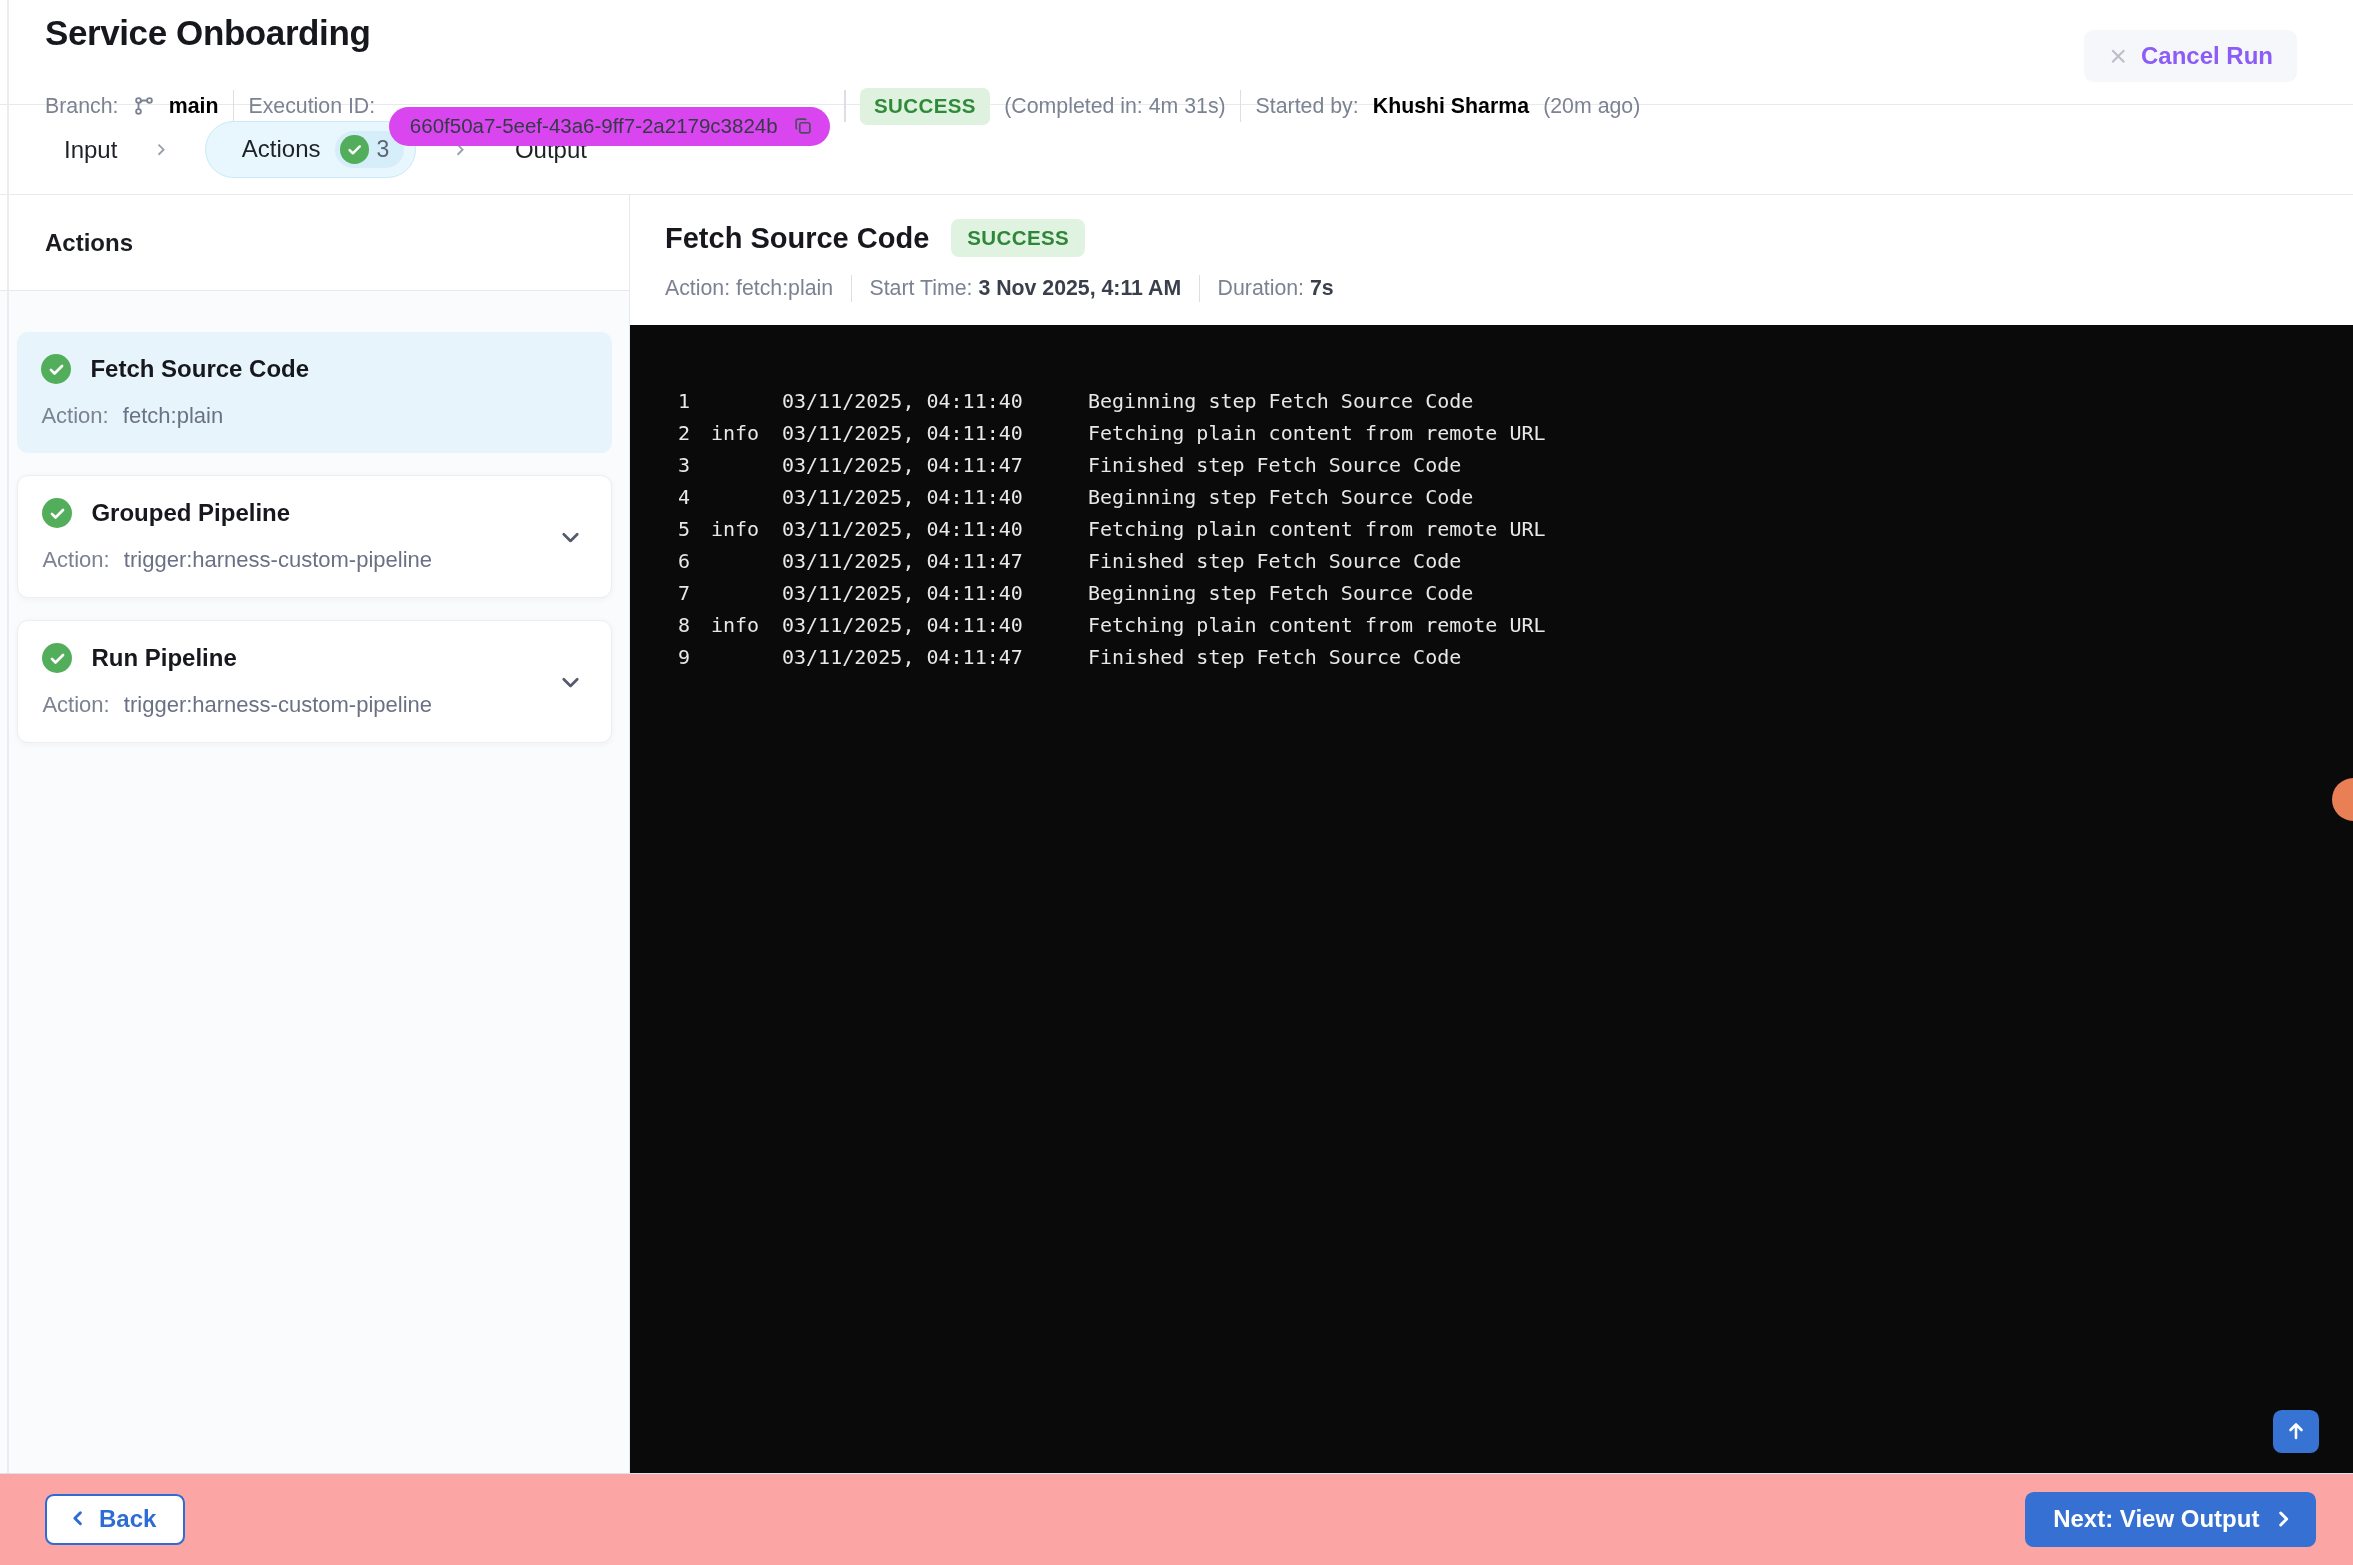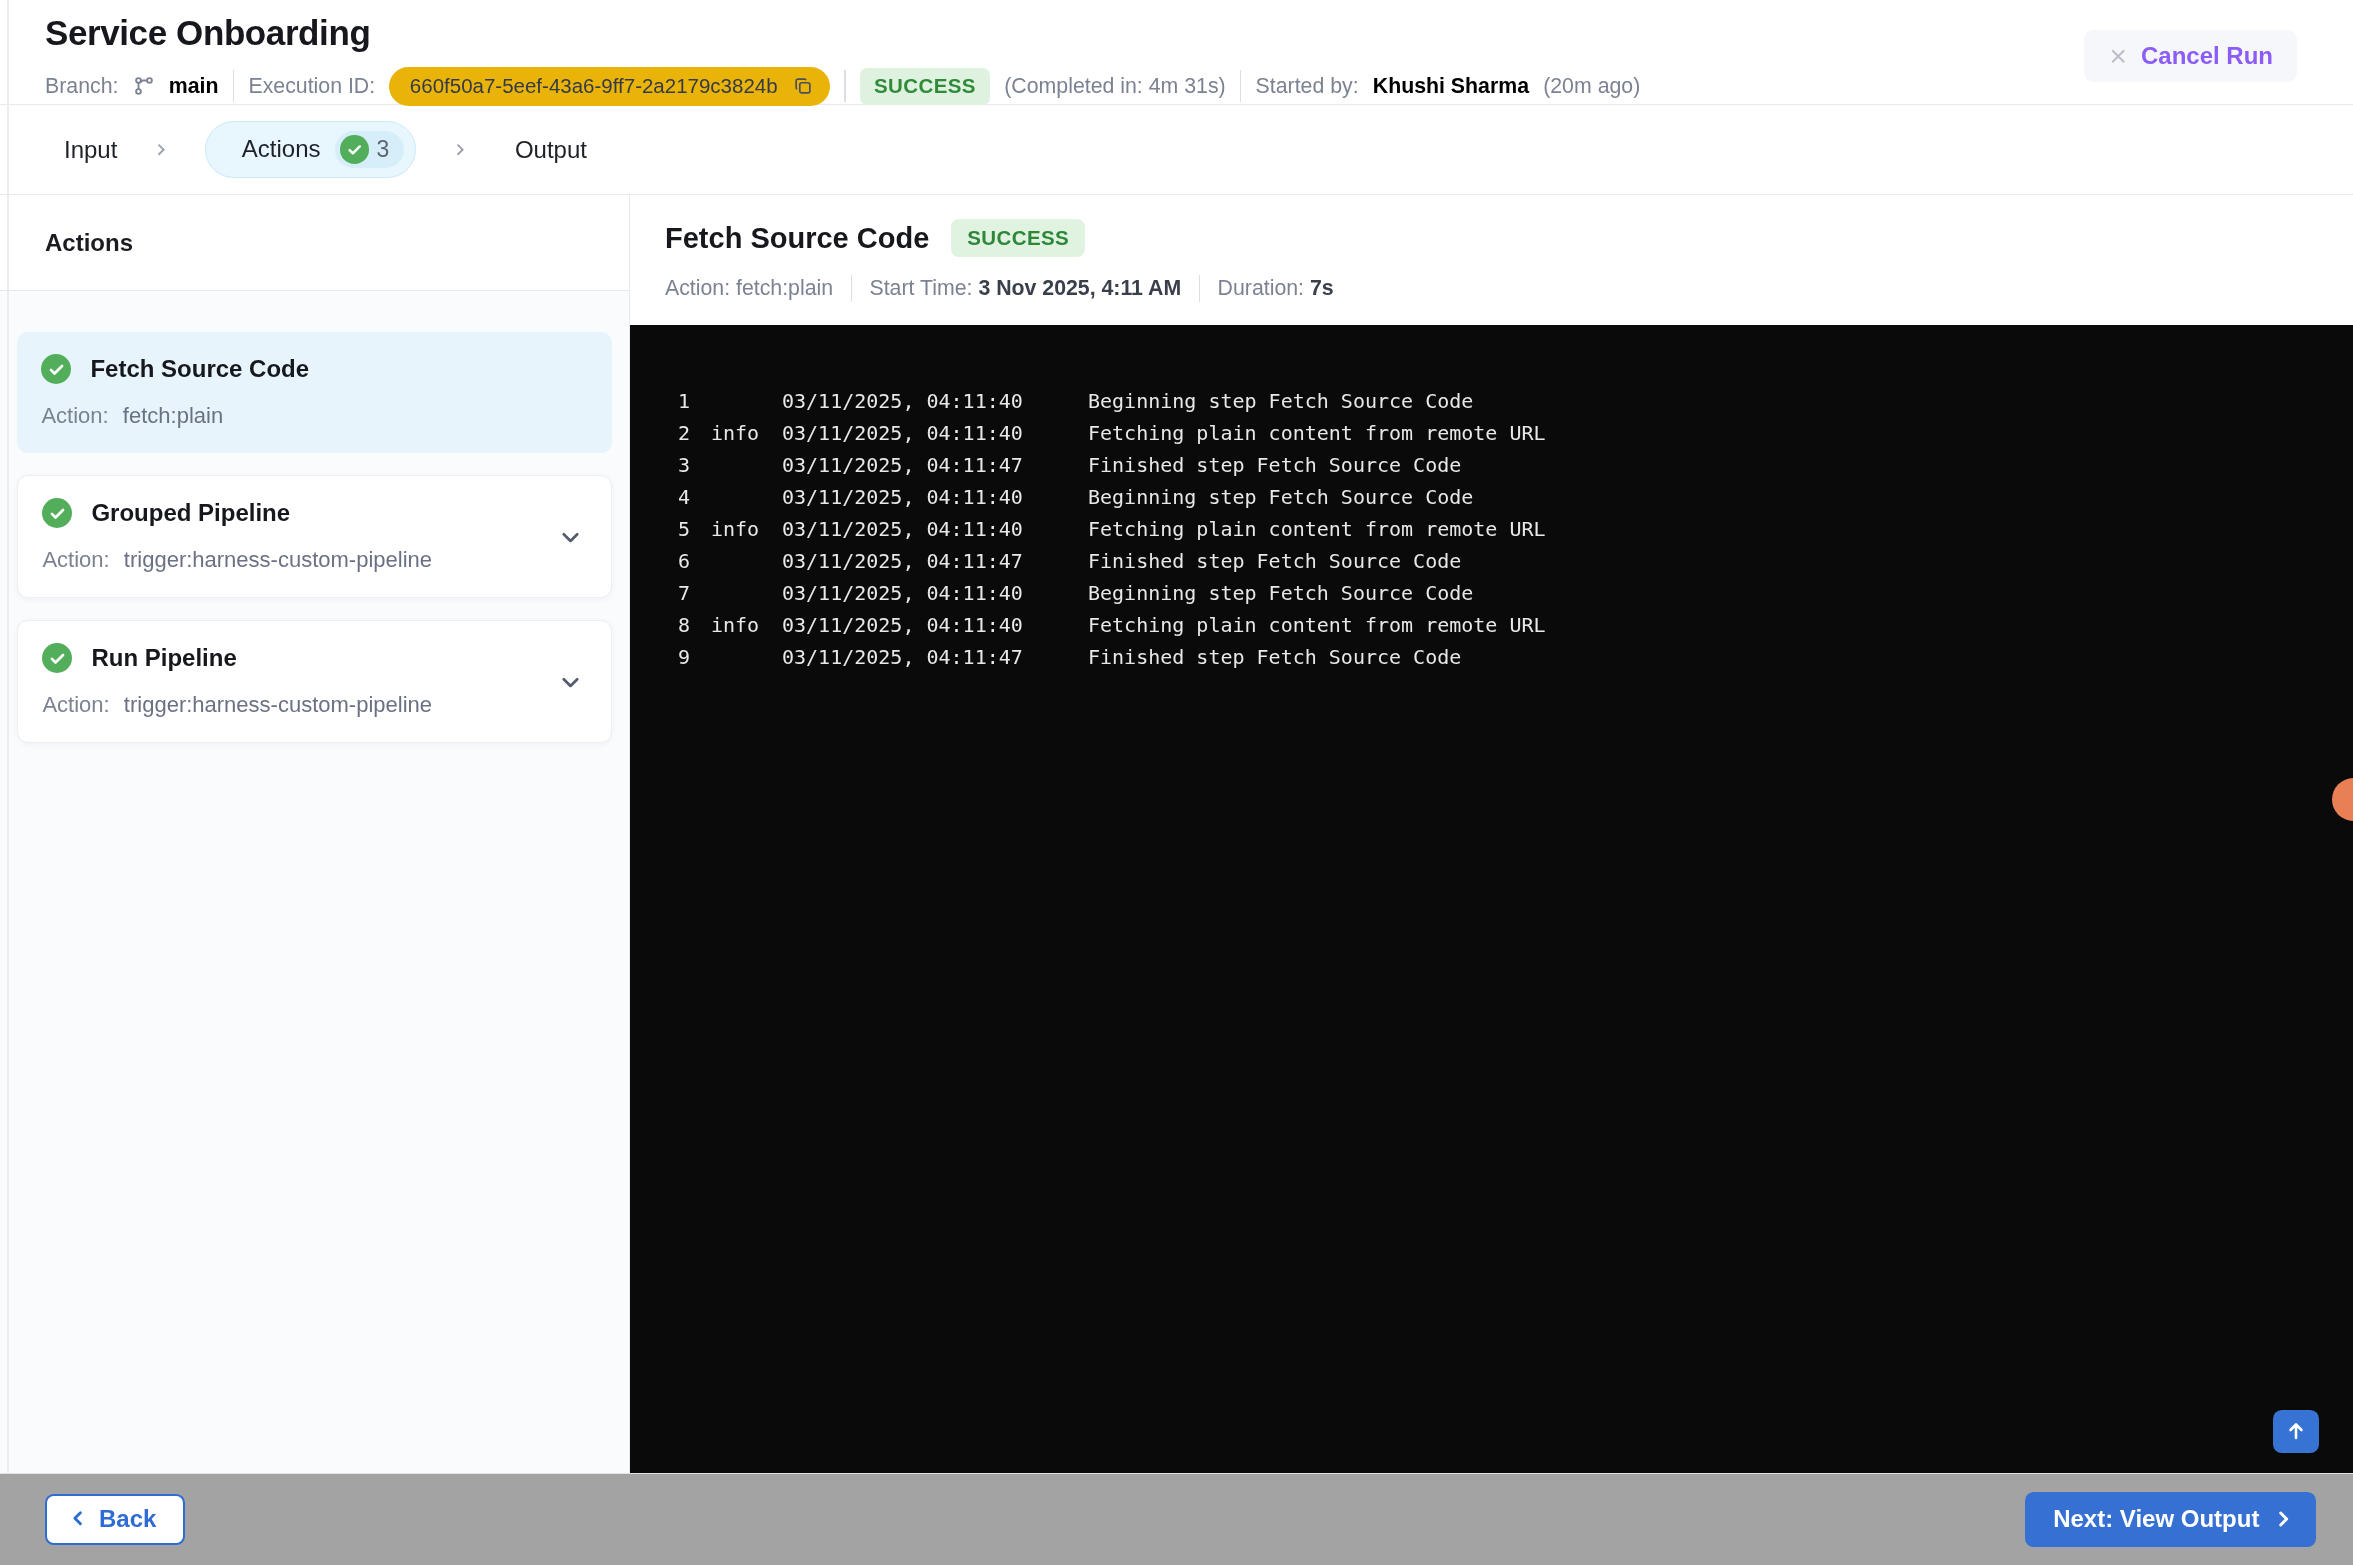--- a/index.html
+++ b/index.html
@@ -34,23 +34,23 @@
   }
   .meta-row {
     margin-top: 14.2px;
     display: flex; align-items: center; gap: 14.2px;
     font-size: 21.3px; color: #7b8292;
   }
   .meta-row .strong { color: #000000; font-weight: 600; }
   .vdiv { width: 1.6px; height: 32px; background: #dcdee4; }
   .id-pill {
     display: flex; align-items: center; gap: 14.2px;
-    background: #eab308; border-radius: 789px;
+    background: #d946ef; border-radius: 789px;
     height: 39px; padding: 0 16px 0 20.5px;
-    color: #353a47; font-size: 20.5px;
+    color: #353a47; font-size: 20.5px; margin-top: 40px;
   }
   .badge-success {
     background: #def2df; color: #2f8a39;
     font-size: 20.5px; font-weight: 700; letter-spacing: 0.4px;
     padding: 6.3px 14.2px; border-radius: 7.1px;
   }
   .cancel-btn {
     position: absolute; right: 57px; top: 30px;
     display: flex; align-items: center; gap: 12.6px;
     background: #f6f7fa; color: #8b5cf6;
@@ -171,21 +171,21 @@
     position: absolute; right: -21.3px; top: 453px;
     width: 43px; height: 43px; border-radius: 50%;
     background: #e97f55;
     cursor: pointer;
   }
 
   
   .footer {
     height: 92px; flex: 0 0 auto;
     border-top: 1.6px solid #e0e2e7;
-    background: #a3a3a3;
+    background: #fca5a5;
     display: flex; align-items: center; justify-content: space-between;
     padding: 0 38px 0 45px;
     position: relative; z-index: 30;
   }
   .back-btn {
     display: flex; align-items: center; gap: 11px;
     background: #fff; border: 2.4px solid #2e6bd5; border-radius: 8.7px;
     color: #2e6bd5; font-size: 24px; font-weight: 700;
     padding: 8.7px 27px 10.3px 20.5px; cursor: pointer;
     font-family: "Liberation Sans", sans-serif;

